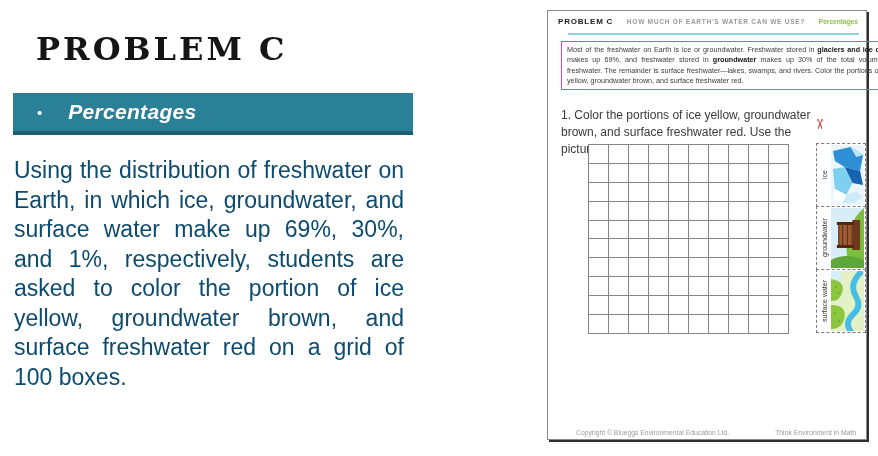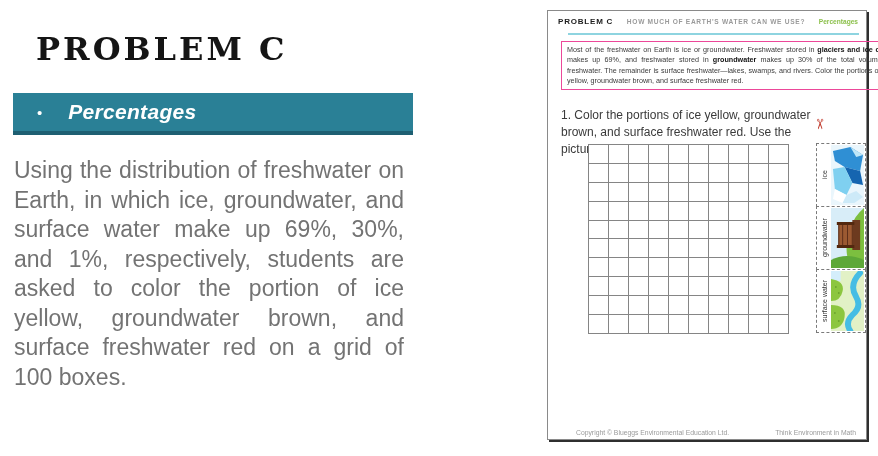--- a/index.html
+++ b/index.html
@@ -26,21 +26,21 @@
     border-bottom:4px solid var(--banner-shadow);
     display:flex;align-items:center;
   }
   .banner .bullet{color:#fff;font-size:15px;margin-left:24px;}
   .banner .banner-label{
     color:#fff;font-style:italic;font-weight:700;font-size:21px;margin-left:26px;
     letter-spacing:.3px;
   }
   .slide-body{
     position:absolute;left:14px;top:156px;width:390px;
-    font-size:23px;line-height:29.5px;color:#737373;
+    font-size:23px;line-height:29.5px;color:#0c4a6e;
     text-align:justify;
   }
 
   
   .page{
     position:absolute;left:547px;top:10px;width:320px;height:430px;
     background:#fff;border:1px solid #8a8a8a;
     box-shadow:2px 2px 0 #2f2f2f;
     font-family:"Liberation Sans",sans-serif;color:#333;
   }

